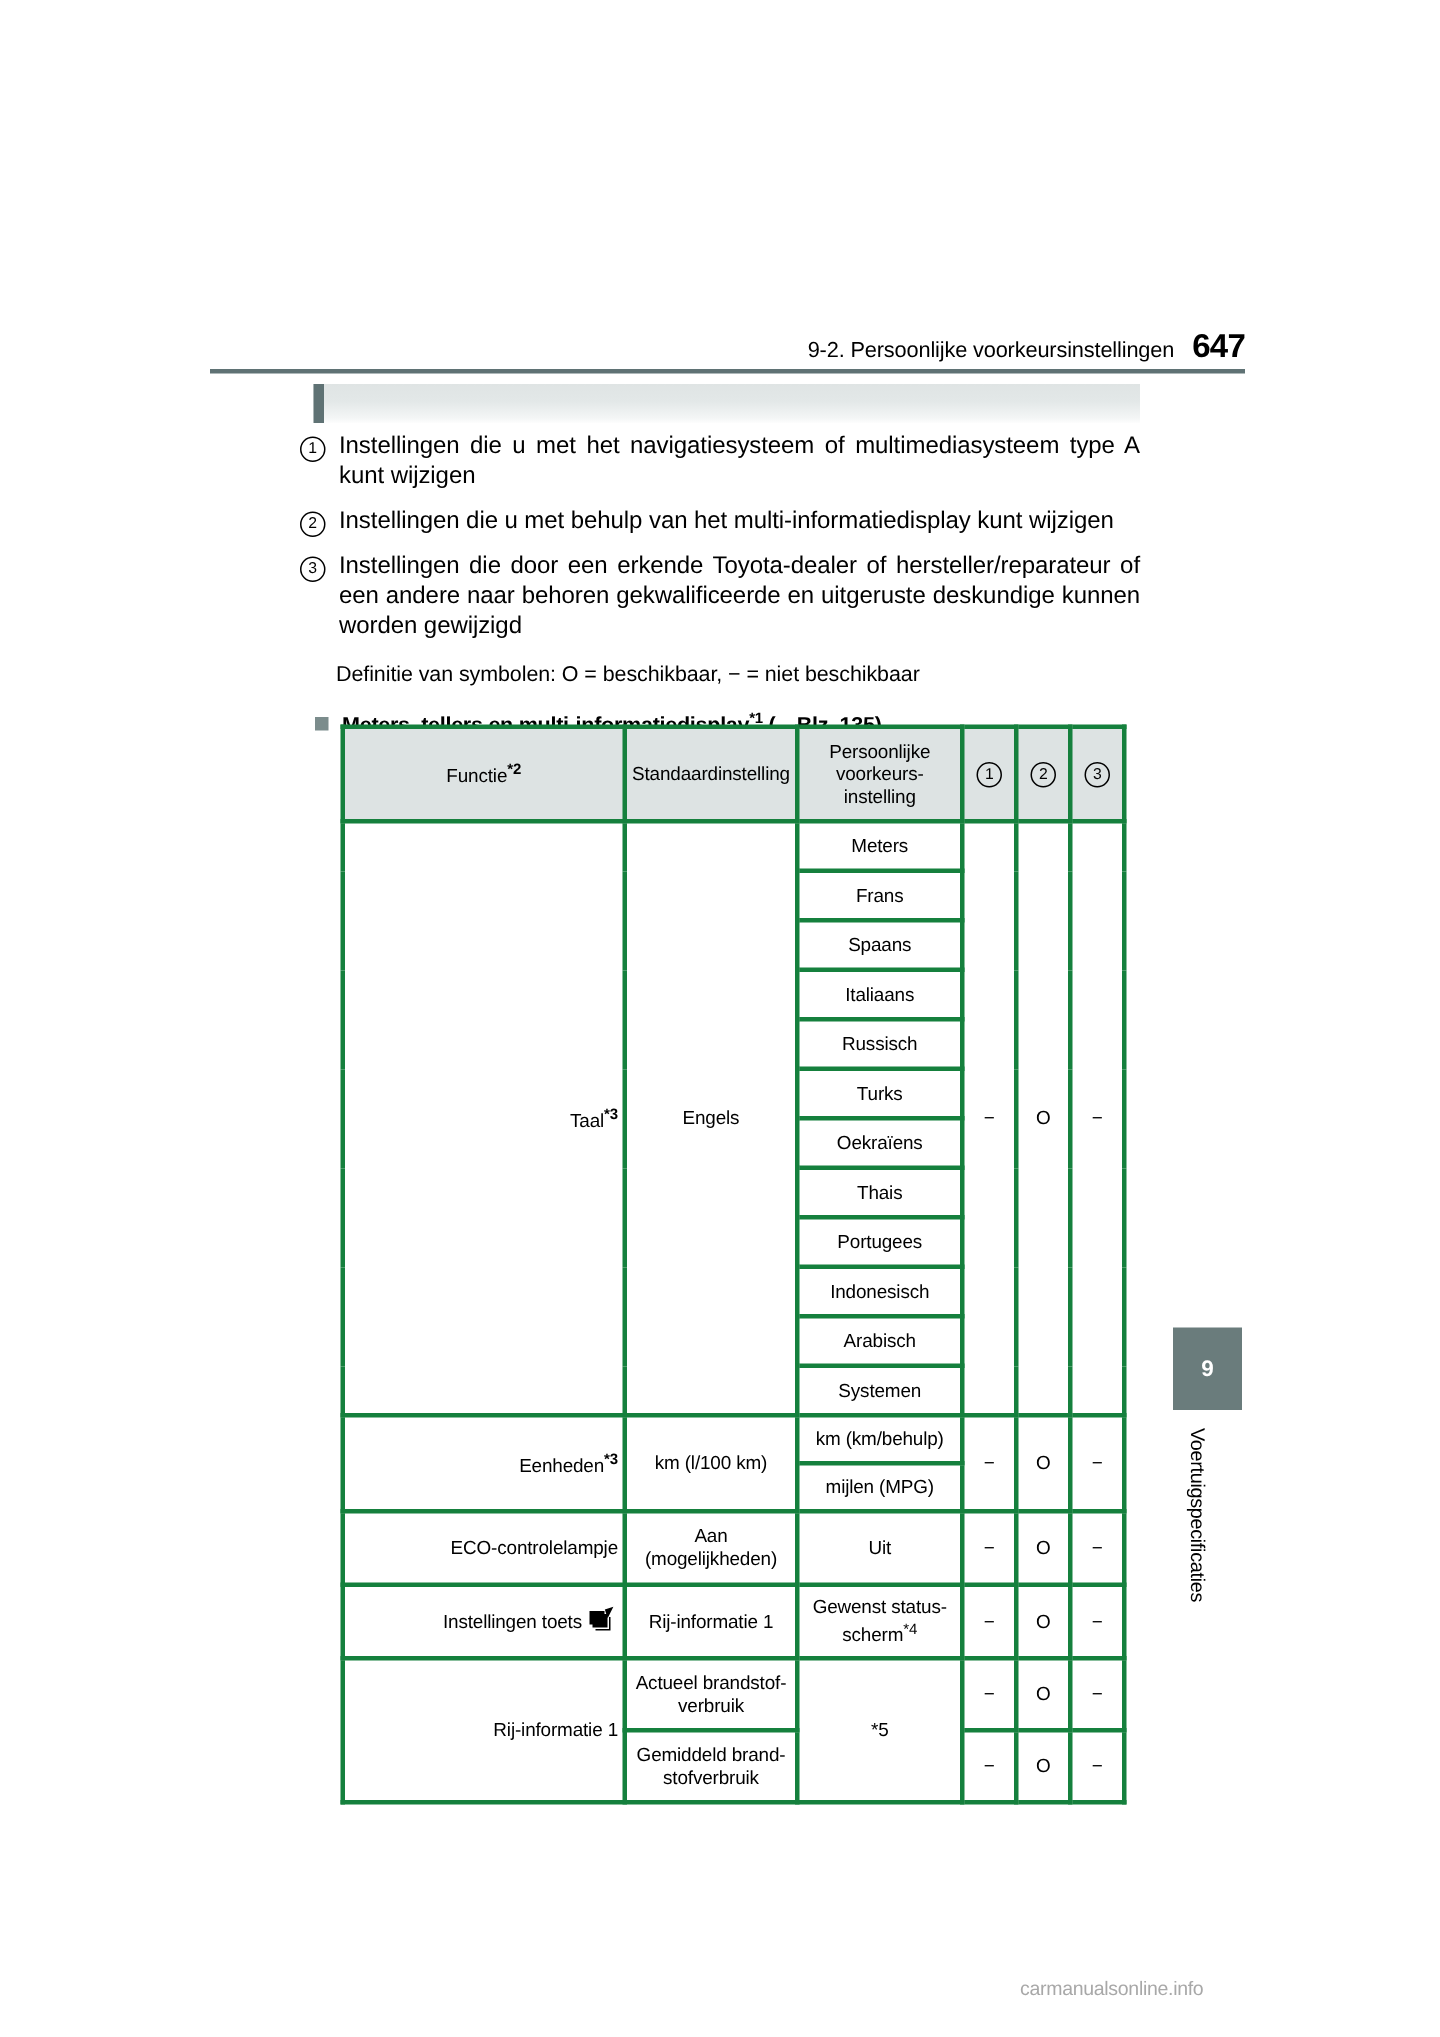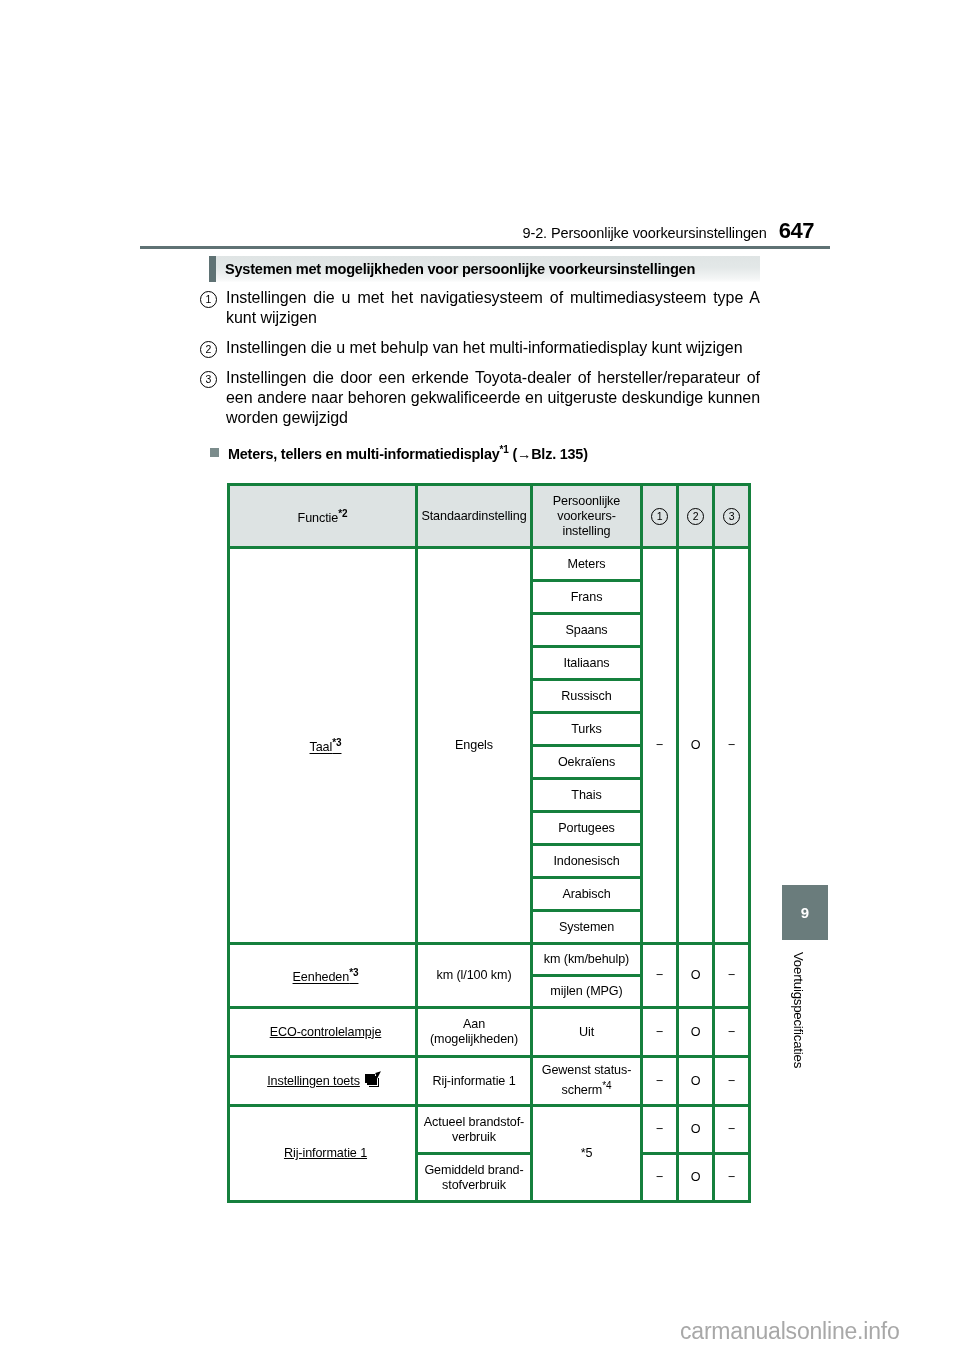--- a/index.html
+++ b/index.html
@@ -12,21 +12,21 @@
     height: 1358px;
     position: relative;
     font-family: "Liberation Sans", sans-serif;
     color: #000000;
     overflow: hidden;
   }
 
   
   .page-header {
     position: absolute;
-    left: 124px;
+    left: 140px;
     top: 218px;
     width: 690px;
     display: flex;
     align-items: baseline;
     justify-content: flex-end;
   }
   .header-title {
     font-size: 14.5px;
     letter-spacing: -0.1px;
     color: #000;
@@ -160,23 +160,22 @@
   .spec-table thead td {
     background: #dde3e3;
     height: 56px;
   }
   .col-functie  { width: 188px; }
   .col-default  { width: 115px; }
   .col-pers     { width: 110px; }
   .col-sym      { width: 36px; }
 
   td.left-cell {
-    text-align: center;
+    text-align: right;
     padding-left: 9px;
-    text-decoration: underline;
   }
   .lang-row td { height: 26px; }
   .sym-cell { font-size: 13.5px; }
 
   .circ-hdr {
     display: inline-block;
     width: 15px;
     height: 15px;
     border: 1px solid #000;
     border-radius: 50%;
@@ -239,56 +238,56 @@
     writing-mode: vertical-rl;
     text-orientation: mixed;
     white-space: nowrap;
   }
 
   
   .watermark {
     position: absolute;
     left: 680px;
     top: 1318px;
-    font-size: 23px;
+    font-size: 13px;
     color: #a8a8a8;
     letter-spacing: -0.2px;
   }
 </style>
 </head>
 <body>
 
 <div class="page-header">
   <span class="header-title">9-2. Persoonlijke voorkeursinstellingen</span>
   <span class="header-pageno">647</span>
 </div>
 <div class="header-rule"></div>
 
 <div class="section-band">
   <span class="section-band-bar"></span>
-  <span class="section-band-text">Systemen met mogelijkheden voor persoonlijke voorkeursinstellingen</span>
 </div>
 
 <div class="body-block">
 
   <div class="num-item">
     <span class="circ-num">1</span>
     <span class="num-text">Instellingen die u met het navigatiesysteem of multimediasysteem type A kunt wijzigen</span>
   </div>
 
   <div class="num-item">
     <span class="circ-num">2</span>
     <span class="num-text nojust">Instellingen die u met behulp van het multi-informatiedisplay kunt wijzigen</span>
   </div>
 
   <div class="num-item">
     <span class="circ-num">3</span>
     <span class="num-text">Instellingen die door een erkende Toyota-dealer of hersteller/reparateur of een andere naar behoren gekwalificeerde en uitgeruste deskundige kunnen worden gewijzigd</span>
   </div>
 
+  <div class="definitie">Definitie van symbolen: O = beschikbaar, − = niet beschikbaar</div>
 
   <div class="sub-head">
     <span class="sub-head-square"></span>
     <span class="sub-head-text"><span>Meters, tellers en multi-informatiedisplay</span><sup class="ast">*1</sup> <span>(→Blz. 135)</span></span>
   </div>
 </div>
 
 <table class="spec-table">
   <colgroup>
     <col class="col-functie">

